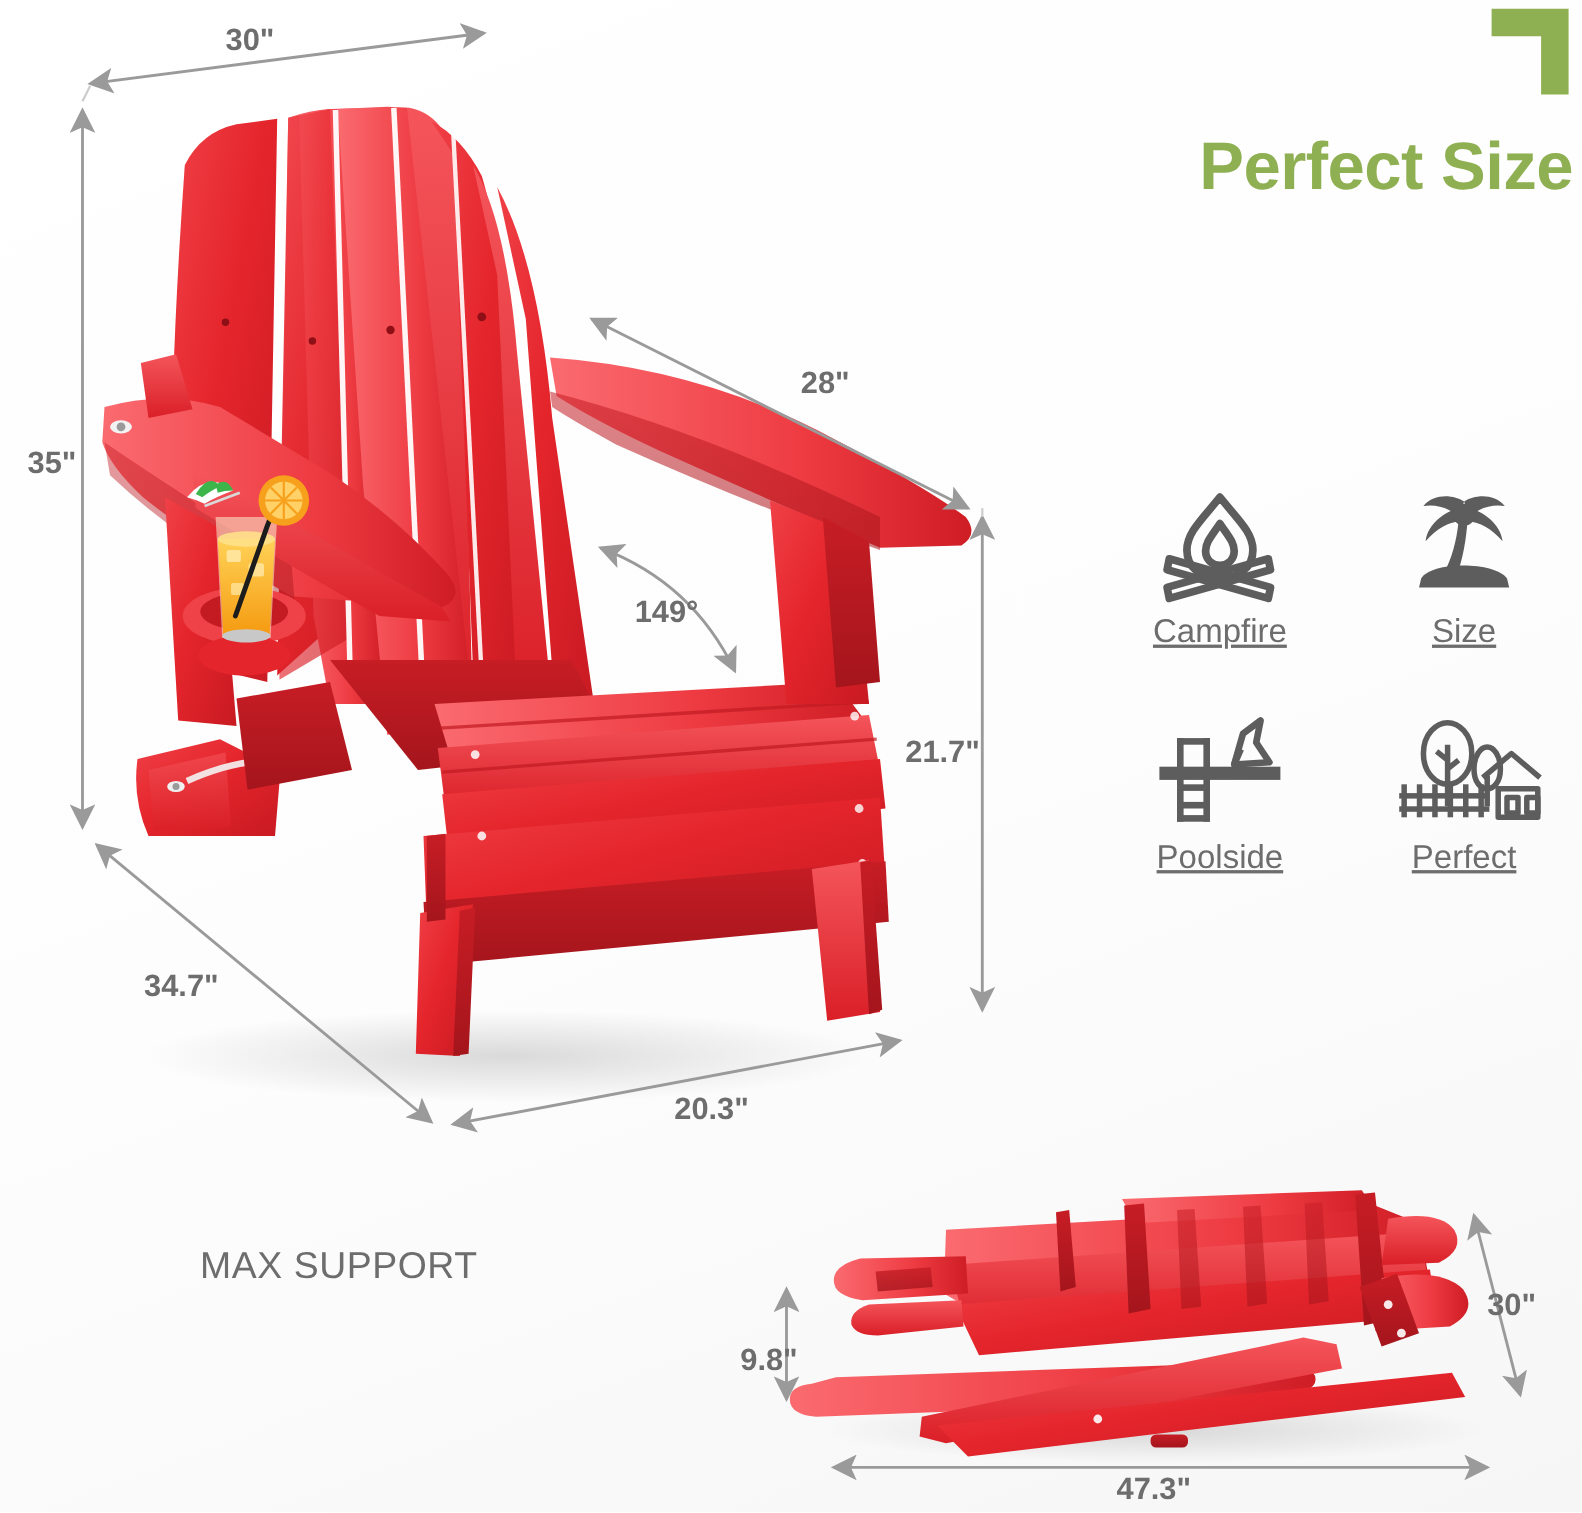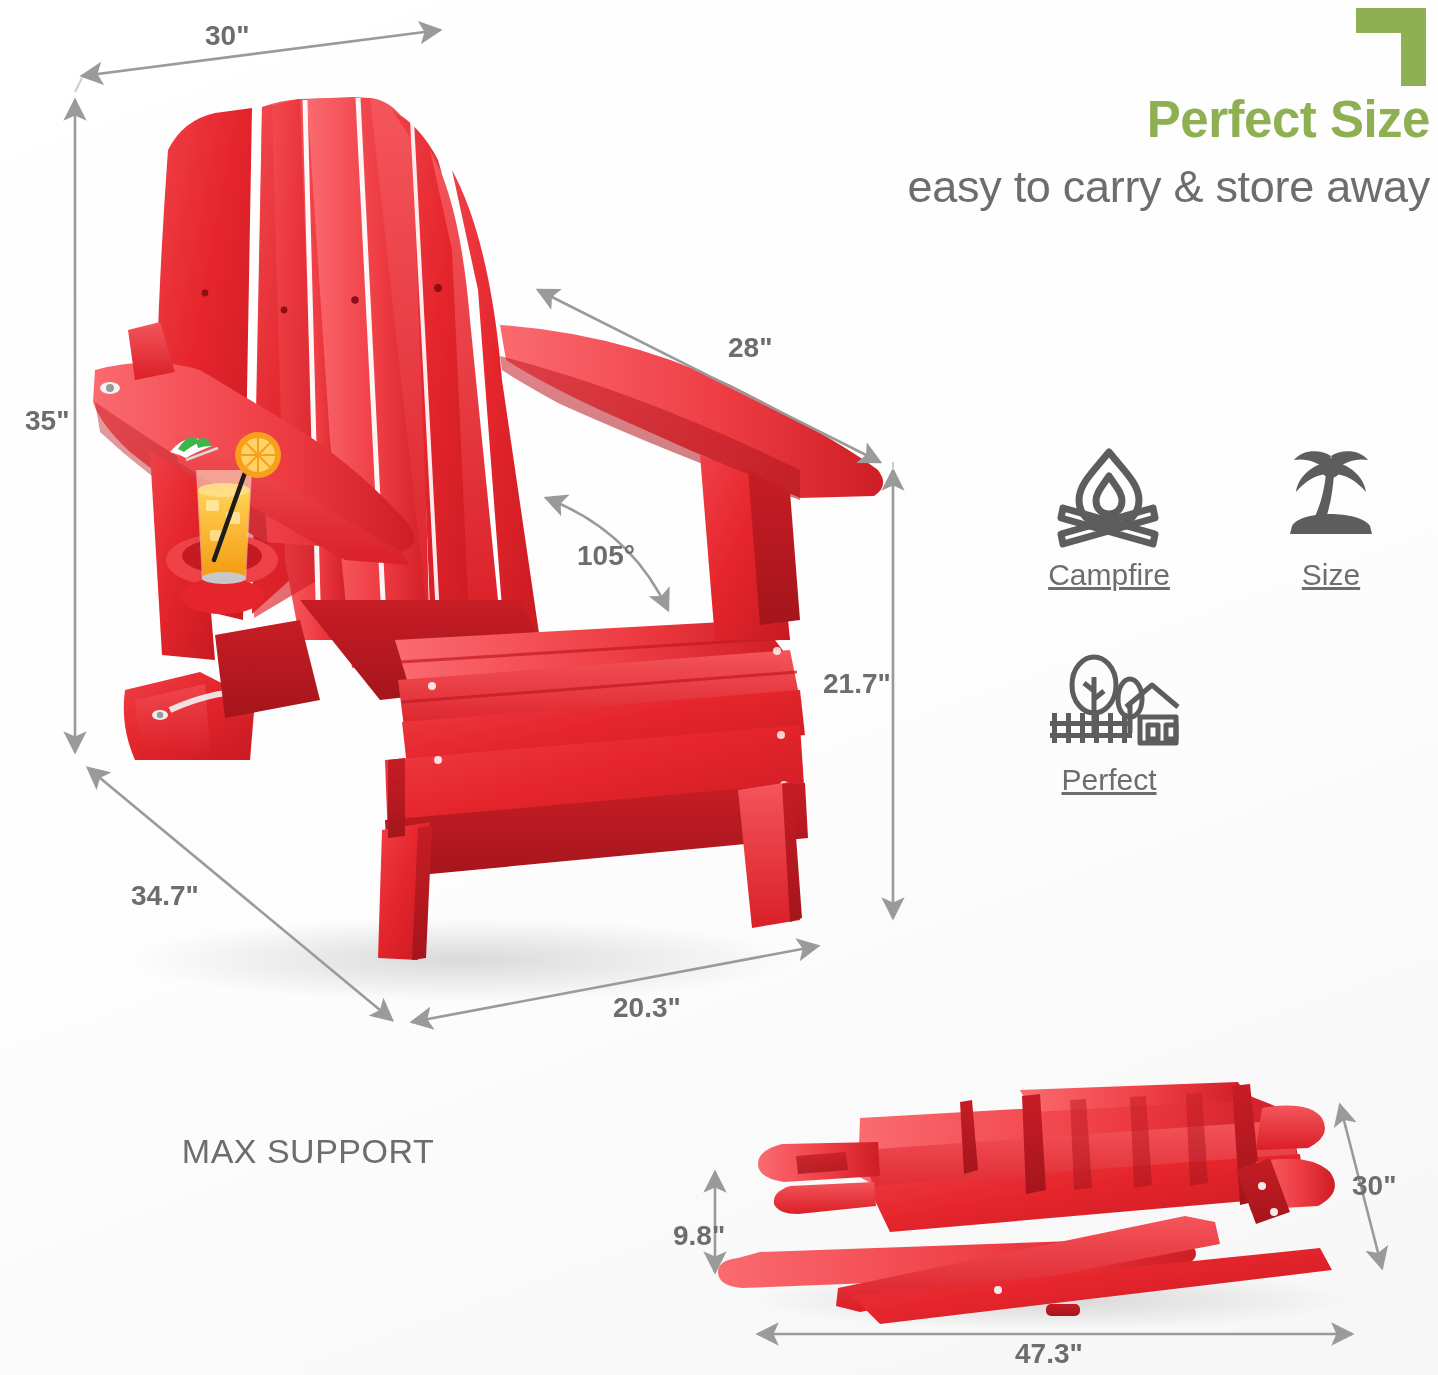--- a/index.html
+++ b/index.html
@@ -17,22 +17,22 @@
 
   
   .corner-bracket { position: absolute; top: 8px; left: 1356px; width: 70px; height: 78px; }
 
   
   .headline {
     position: absolute; left: 740px; top: 95px; width: 690px;
     text-align: right;
   }
   .headline h1 {
-    font-size: 51px; line-height: 0.98; font-weight: bold;
-    color: #8fb052; letter-spacing: -0.5px;
+    font-size: 61px; line-height: 0.98; font-weight: bold;
+    color: #8fb052; letter-spacing: -0.5px; margin-top: 27px;
   }
   .headline h2 {
     margin-top: 18px;
     font-size: 45px; line-height: 1.05; font-weight: normal;
     color: #6d6d6d; letter-spacing: -0.3px;
   }
 
   
   .features {
     position: absolute; left: 1000px; top: 440px;
@@ -90,21 +90,20 @@
 <div id="root">
 
   <div class="corner-bracket">
     <svg width="70" height="78" viewBox="0 0 70 78">
       <path d="M0 0 H70 V78 H45 V25 H0 Z" fill="#8fb052"></path>
     </svg>
   </div>
 
   <div class="headline">
     <h1>Perfect Size</h1>
-    <h2>easy to carry &amp; store away</h2>
   </div>
 
   <svg class="svglayer" viewBox="0 0 1438 1375" width="1438" height="1375">
     <defs>
       <linearGradient id="redA" x1="0" y1="0" x2="1" y2="1">
         <stop offset="0%" stop-color="#f04047"></stop>
         <stop offset="45%" stop-color="#e5252c"></stop>
         <stop offset="100%" stop-color="#c81a22"></stop>
       </linearGradient>
       <linearGradient id="redB" x1="0" y1="0" x2="0" y2="1">
@@ -324,21 +323,21 @@
 
     <g stroke="#cccccc" stroke-width="2" fill="none">
       <line x1="75" y1="92" x2="82" y2="78"></line>
       <line x1="893" y1="470" x2="893" y2="462"></line>
     </g>
   </svg>
 
   <div class="dim dim-30-top">30"</div>
   <div class="dim dim-35-left">35"</div>
   <div class="dim dim-28-arm">28"</div>
-  <div class="dim dim-105">105°</div>
+  <div class="dim dim-105">149°</div>
   <div class="dim dim-217">21.7"</div>
   <div class="dim dim-347">34.7"</div>
   <div class="dim dim-203">20.3"</div>
   <div class="dim dim-98">9.8"</div>
   <div class="dim dim-30-right">30"</div>
   <div class="dim dim-473">47.3"</div>
 
   <div class="features">
 
     <div class="feature">
@@ -367,20 +366,40 @@
             <path d="M58 16 C 72 18, 88 30, 90 46 C 80 34, 68 28, 58 28 Z"></path>
             <circle cx="55" cy="22" r="10"></circle>
             <path d="M50 28 C 48 46, 44 62, 36 76 L 48 78 C 54 62, 57 44, 58 28 Z"></path>
             <path d="M16 80 C 24 64, 84 64, 94 80 L 96 88 L 14 88 Z"></path>
           </g>
         </svg>
       </div>
       <div class="flabel">Size</div>
     </div>
 
+    <div class="feature">
+      <div class="glyph">
+        <svg width="118" height="100" viewBox="0 0 118 100">
+          <g fill="#5d5d5d">
+            <rect x="4" y="46" width="110" height="12"></rect>
+            <rect x="20" y="20" width="6" height="76"></rect>
+            <rect x="44" y="20" width="6" height="76"></rect>
+            <rect x="20" y="20" width="30" height="6"></rect>
+            <rect x="20" y="62" width="30" height="6"></rect>
+            <rect x="20" y="78" width="30" height="6"></rect>
+            <rect x="20" y="90" width="30" height="6"></rect>
+          </g>
+          <g fill="none" stroke="#5d5d5d" stroke-width="6" stroke-linejoin="round">
+            <path d="M72 44 L80 16 L96 4 L92 24 L104 42 Z"></path>
+            <path d="M72 44 L78 30"></path>
+          </g>
+        </svg>
+      </div>
+      <div class="flabel">Poolside</div>
+    </div>
 
     <div class="feature">
       <div class="glyph">
         <svg width="130" height="100" viewBox="0 0 130 100">
           <g fill="none" stroke="#5d5d5d" stroke-width="5" stroke-linejoin="round">
             <path d="M28 34 C 28 16, 40 6, 50 6 C 60 6, 72 16, 72 34 C 72 52, 60 62, 50 62 C 40 62, 28 52, 28 34 Z"></path>
             <path d="M50 26 L50 82 M50 40 L40 32 M50 48 L60 40"></path>
             <path d="M74 48 C 74 36, 80 28, 86 28 C 92 28, 98 36, 98 48 C 98 60, 92 66, 86 66 C 80 66, 74 60, 74 48 Z"></path>
             <path d="M86 54 L86 82"></path>
             <path d="M100 46 L126 24 L152 46" transform="translate(-18,10)"></path>

